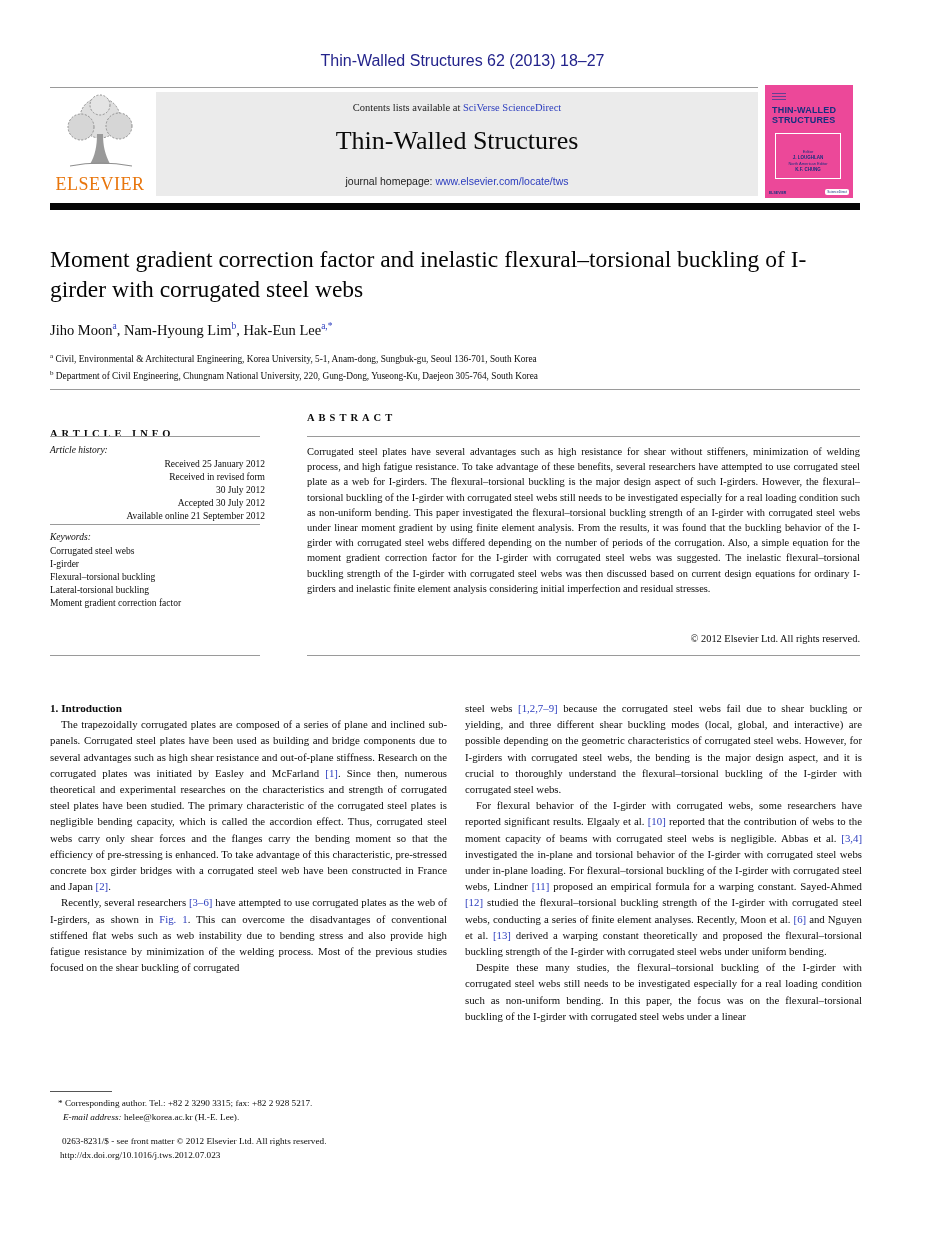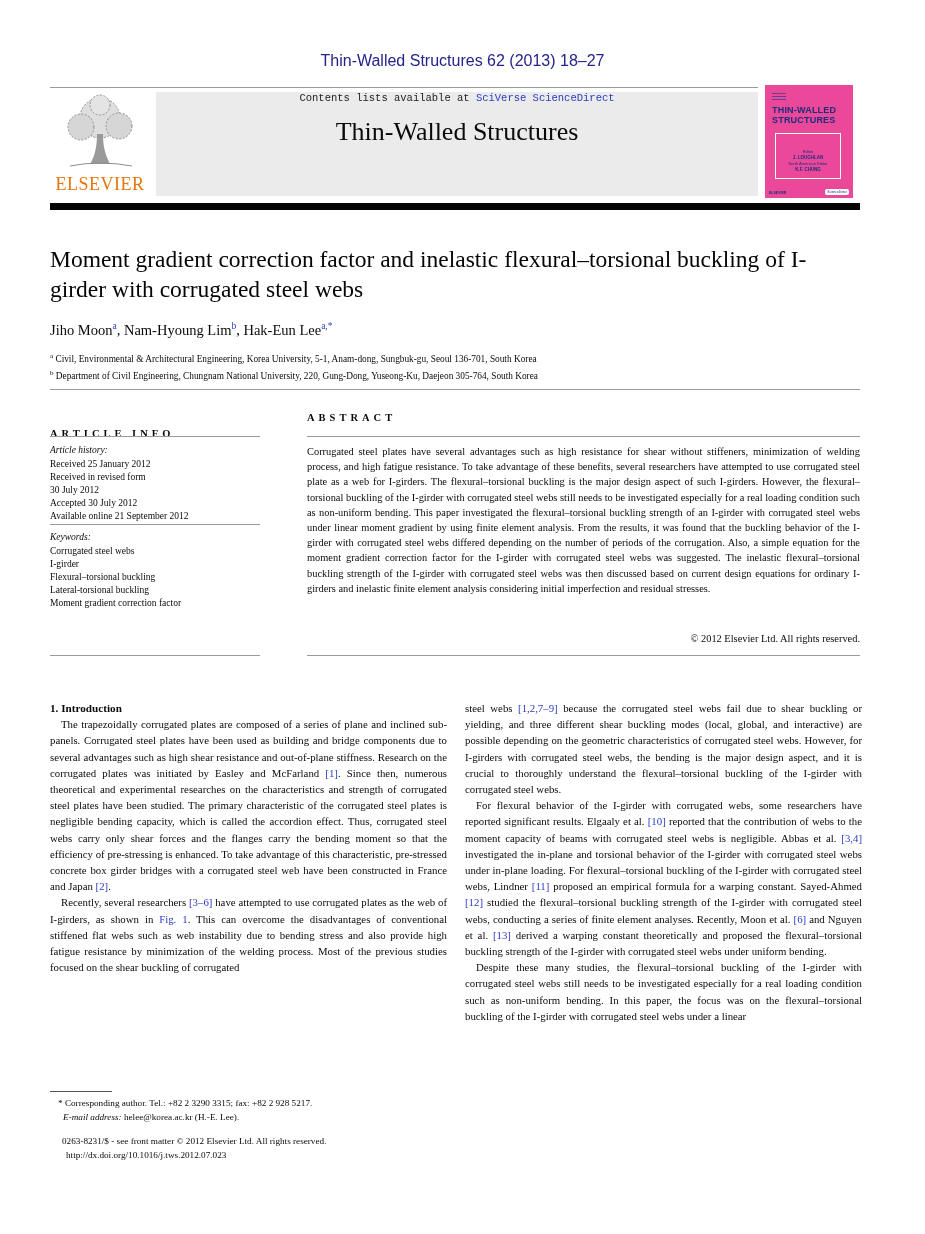--- a/index.html
+++ b/index.html
@@ -9,21 +9,21 @@
   .link { color:#2b3cbe; }
   .rule { position:absolute; height:1px; background:#9a9a9a; }
 
   
   .journal-ref { top:52px; left:0; width:925px; text-align:center;
                  font-family:"Liberation Sans", sans-serif; font-size:16px; color:#23238b; }
 
   
   .top-rule { top:87px; left:50px; width:708px; }
   .banner { top:92px; left:156px; width:602px; height:104px; background:#ebebeb; text-align:center; }
-  .banner .contents { font-family:Liberation Mono, monospace; font-size:10.5px; color:#222; }
+  .banner .contents { padding-top:10px; font-family:Liberation Serif, serif; font-size:10.5px; color:#222; }
   .banner .jtitle { margin-top:13px; font-size:26px; color:#0a0a0a; }
   .banner .homepage { position:absolute; bottom:9px; left:0; width:100%;
                       font-family:"Liberation Sans", sans-serif; font-size:10.5px; color:#222; }
 
   .elsevier { top:92px; left:48px; width:104px; height:106px; text-align:center; }
   .elsevier-word { font-size:18px; color:#e8750c; letter-spacing:0.5px; margin-top:-2px; }
 
   
   .cover { top:85px; left:765px; width:88px; height:113px; background:#ec4899; }
   .cover-toplines div { height:1.5px; background:#1d3b8f; opacity:.65; margin:1.5px 0; }
@@ -52,21 +52,21 @@
   .affil-rule { top:389px; left:50px; width:810px; }
 
   
   .col-head { font-size:10.5px; font-weight:bold; letter-spacing:4px; color:#0a0a0a; }
   .info-head { top:412px; left:50px;margin-top:16px; }
   .abs-head { top:412px; left:307px; }
   .info-rule1 { top:436px; left:50px; width:210px; }
   .abs-rule1  { top:436px; left:307px; width:553px; }
   .info-block { left:50px; width:215px; font-size:9.5px; line-height:12.9px; color:#0a0a0a; }
   .hist-label { top:444px; font-style:italic; }
-  .hist-lines { top:458px; }
+  .hist-lines { top:458px;text-align:right; }
   .info-rule2 { top:524px; left:50px; width:210px; }
   .kw-label { top:531px; font-style:italic; }
   .kw-lines { top:545px; }
   .info-rule3 { top:655px; left:50px; width:210px; }
   .abs-rule2  { top:655px; left:307px; width:553px; }
   .abstract-text { top:444px; left:307px; width:553px; font-size:10.4px; line-height:15.2px;
                    text-align:justify; color:#0a0a0a; }
   .abstract-copy { top:633px; left:307px; width:553px; text-align:right; font-size:10.4px; color:#0a0a0a; }
 
   
@@ -76,21 +76,21 @@
   .col-left { top:700px; left:50px; }
   .col-right { top:700px; left:465px; }
   .sec-head { font-size:11.2px; font-weight:bold; margin:0 0 17px 0; }
 
   
   .fn-rule { top:1091px; left:50px; width:62px; background:#555; }
   .fn-block { top:1097px; left:50px; width:400px; font-size:9.2px; line-height:13.5px; color:#0a0a0a; }
   .fn-block .star-line { padding-left:8px; }
   .fn-block .email-line { padding-left:13px; }
   .issn-line { top:1136px; left:50px; width:420px; font-size:9.2px; color:#0a0a0a;margin-left:12px; }
-  .doi-line  { top:1150px; left:66px; width:420px; font-size:9.2px; color:#0a0a0a; }
+  .doi-line  { top:1150px; left:60px; width:420px; font-size:9.2px; color:#0a0a0a; }
   .it { font-style:italic; }
 </style>
 </head>
 <body>
 
 <div class="page">
 
   <div class="abs journal-ref">Thin-Walled Structures 62 (2013) 18–27</div>
   <div class="rule top-rule"></div>
 
@@ -106,20 +106,23 @@
       <path d="M18 74 Q48 68 80 74" stroke="#8f8f8f" fill="none" stroke-width="1.2"></path>
     </svg>
     <div class="elsevier-word">ELSEVIER</div>
   </div>
 
   <div class="abs banner">
     <div class="contents">
       <span>Contents lists available at </span><span class="link">SciVerse ScienceDirect</span>
     </div>
     <div class="jtitle">Thin-Walled Structures</div>
+    <div class="homepage">
+      <span>journal homepage: </span><span class="link">www.elsevier.com/locate/tws</span>
+    </div>
   </div>
 
   <div class="abs cover">
     <div class="cover-toplines">
         <div></div>
         <div></div>
         <div></div>
       </div>
     <div class="cover-title">
       <div>THIN-WALLED</div>

